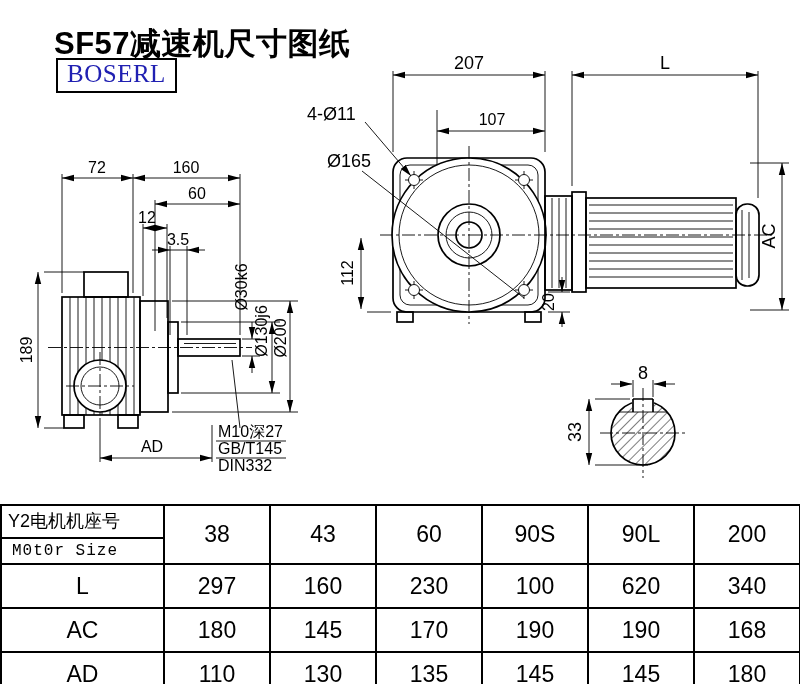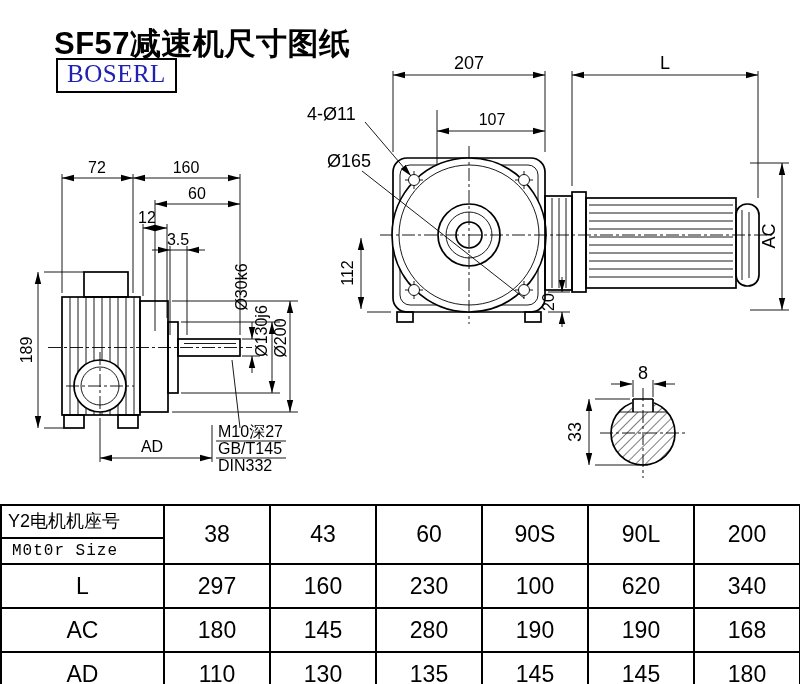--- a/index.html
+++ b/index.html
@@ -216,21 +216,21 @@
         <td>160</td>
         <td>230</td>
         <td>100</td>
         <td>620</td>
         <td>340</td>
       </tr>
       <tr style="height:44px">
         <td>AC</td>
         <td>180</td>
         <td>145</td>
-        <td>280</td>
+        <td>170</td>
         <td>190</td>
         <td>190</td>
         <td>168</td>
       </tr>
       <tr style="height:44px">
         <td>AD</td>
         <td>110</td>
         <td>130</td>
         <td>135</td>
         <td>145</td>

